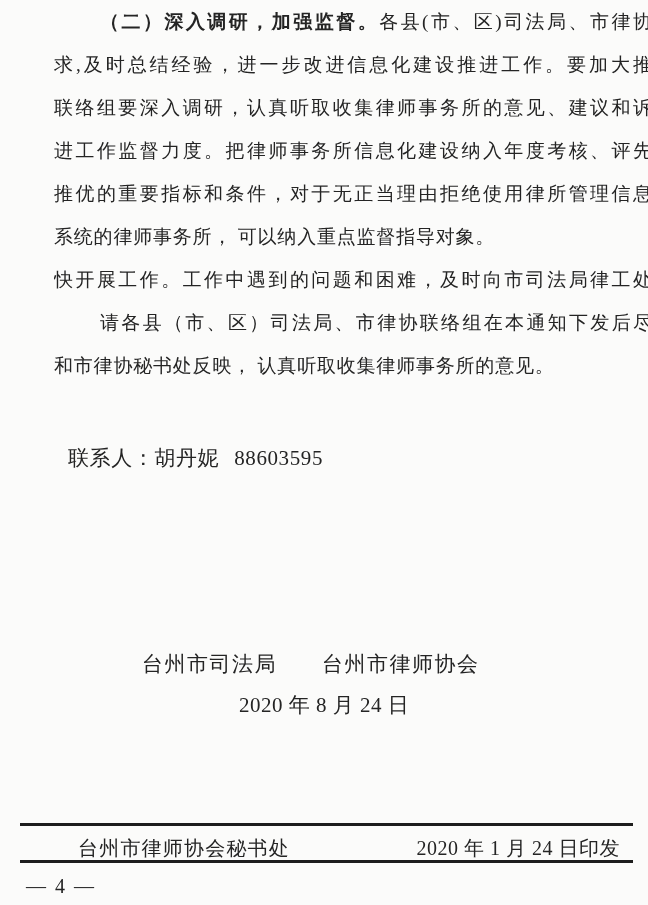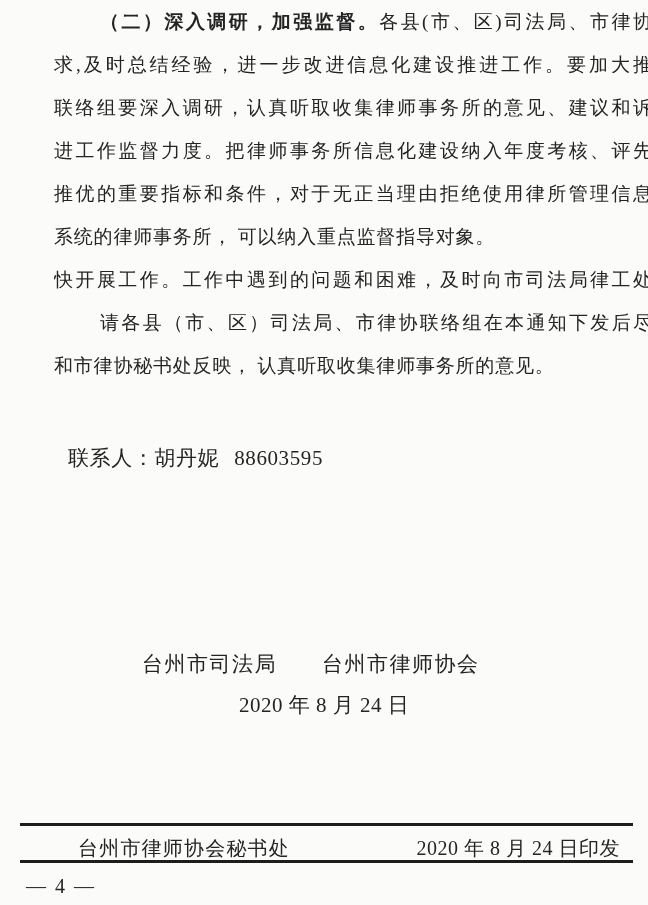--- a/index.html
+++ b/index.html
@@ -126,17 +126,17 @@
 
   <div class="contact-line" id="contact-person"><span>联系人：</span><span>胡丹妮</span><span class="phone">88603595</span></div>
 
 
   <div class="sig-orgs"><span class="org">台州市司法局</span><span class="org org2">台州市律师协会</span></div>
 
   <div class="sig-date">2020 年 8 月 24 日</div>
 
   <div class="rule rule-top"></div>
   <div class="footer-issuer">台州市律师协会秘书处</div>
-  <div class="footer-date">2020 年 8 月 24 日印发</div>
+  <div class="footer-date">2020 年 1 月 24 日印发</div>
   <div class="rule rule-bottom"></div>
   <div class="page-number">— 4 —</div>
 
 </div>
 
 </body></html>

